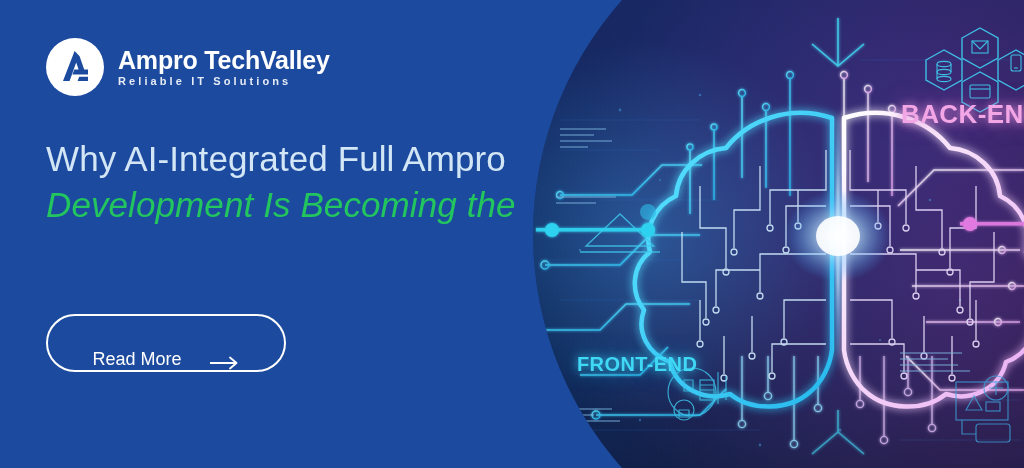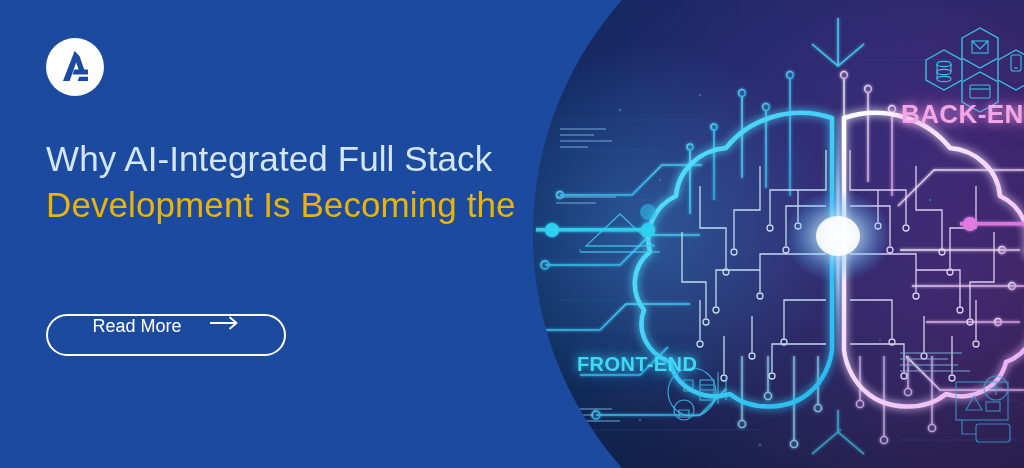--- a/index.html
+++ b/index.html
@@ -81,34 +81,34 @@
 
   .headline {
     position:absolute; left:46px; top:136px;
     width:520px;
     font-size:35px;
     font-weight:300;
     line-height:46px;
     letter-spacing:0.1px;
   }
   .headline .l1 { color:#d2e6f6; display:block; }
-  .headline .l2 { color:#eab308; display:block; }
+  .headline .l2 { color:#22c55e; display:block;font-style:italic; }
   .headline .l3 { color:#ffffff; display:block; }
 
   .cta {
     position:absolute; left:46px; top:314px;
-    height:42px; min-width:240px;
+    height:58px; min-width:240px;
     padding:0 34px;
     border:2px solid #ffffff;
     border-radius:40px;
     background:transparent;
     color:#ffffff;
     font-family:"Liberation Sans", sans-serif;
     font-size:18px; font-weight:400;
-    display:inline-flex; align-items:flex-start; justify-content:center; gap:28px;
+    display:inline-flex; align-items:flex-end; justify-content:center; gap:28px;
     cursor:pointer;
   }
   .cta-arrow { display:inline-flex; align-items:center; }
 </style>
 </head>
 <body>
 
 <div class="banner">
 
   <div class="art-wrap">
@@ -371,24 +371,28 @@
   <div class="content">
 
     <div class="logo-row">
       <div class="logo-badge">
         <svg width="40" height="40" viewBox="0 0 40 40">
           <path d="M19.6 4 L8 34 L14.6 34 L21.2 15.6 L23.6 22.4 L19.4 22.4 L17.4 27.6 L33 27.6
                    L33 22.4 L29.2 22.4 L24.6 9.2 Z
                    M24.2 29.8 L33 29.8 L33 34 L22.6 34 Z" fill="#1c4a9e"></path>
         </svg>
       </div>
+      <div class="logo-text">
+        <div class="brand-name">Ampro TechValley</div>
+        <div class="brand-tagline">Reliable IT Solutions</div>
+      </div>
     </div>
 
     <h1 class="headline">
-      <span class="l1">Why AI-Integrated Full Stack</span>
+      <span class="l1">Why AI-Integrated Full Ampro</span>
       <span class="l2">Development Is Becoming the</span>
     </h1>
 
     <button class="cta">
       <span>Read More</span>
       <span class="cta-arrow">
         <svg width="30" height="14" viewBox="0 0 30 14">
           <path d="M0 7 H26 M20 1.5 L26.5 7 L20 12.5" fill="none" stroke="#ffffff" stroke-width="1.8" stroke-linecap="round" stroke-linejoin="round"></path>
         </svg>
       </span>

